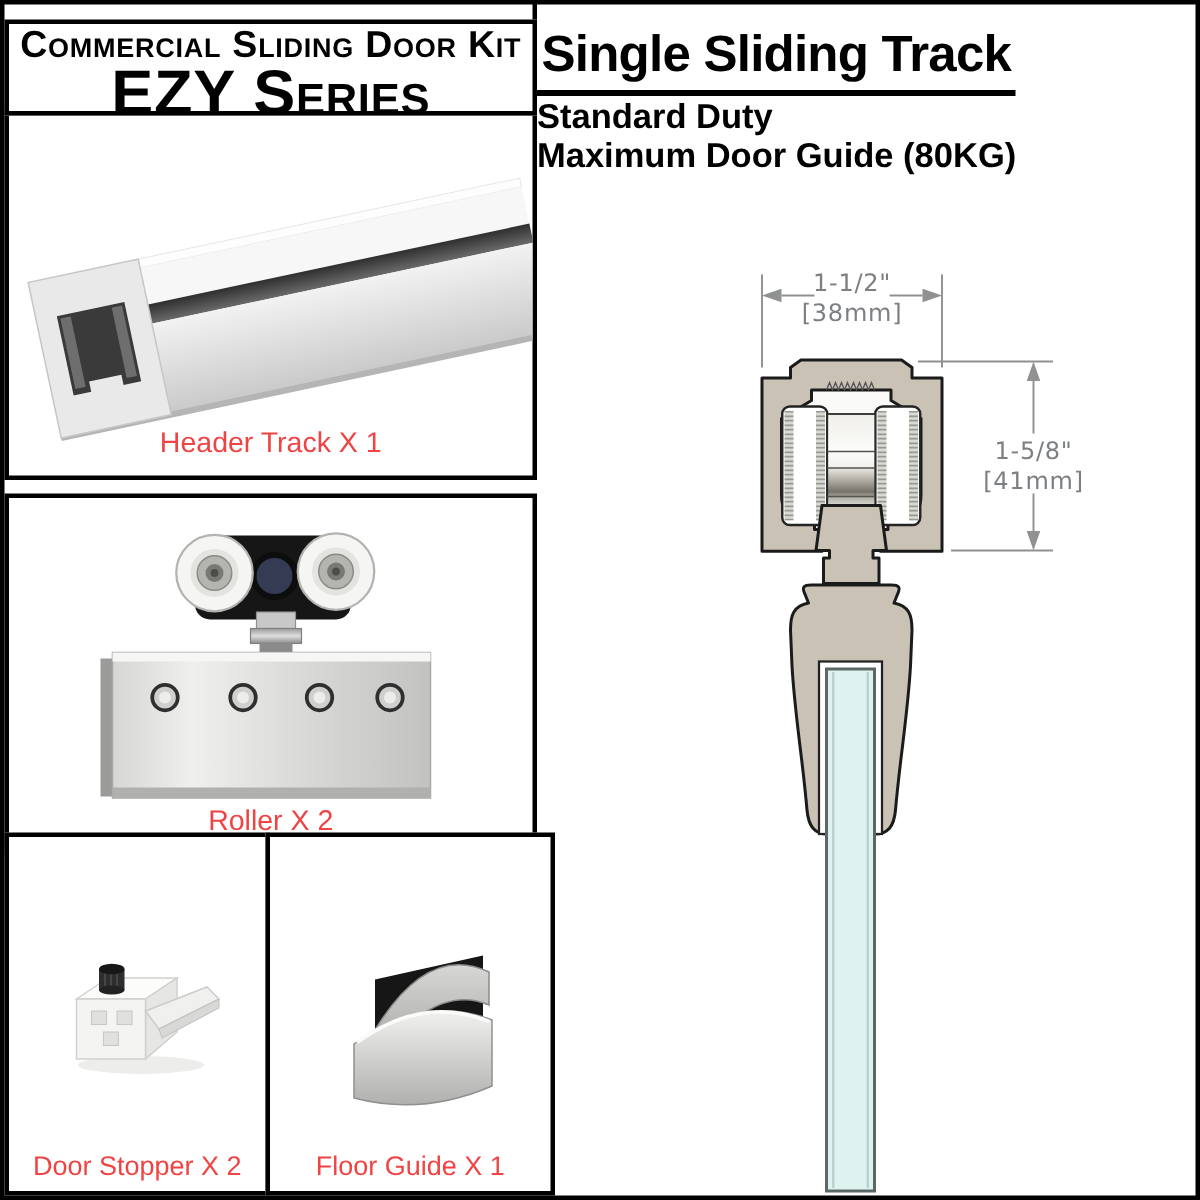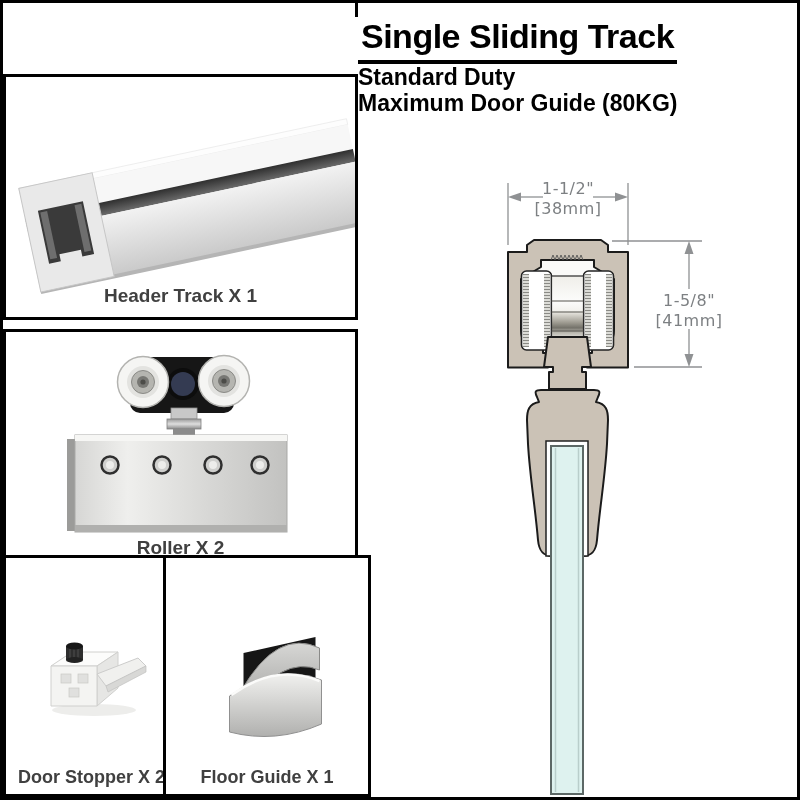--- a/index.html
+++ b/index.html
@@ -1,43 +1,47 @@
 <!DOCTYPE html>
 <html><head>
 <meta charset="utf-8">
 <style>
   html,body{margin:0;padding:0;background:#fff;}
   #stage{position:relative;width:800px;height:800px;background:#fff;overflow:hidden;
          font-family:"Liberation Sans",sans-serif;}
   .frame{position:absolute;inset:0;border:3px solid #000;pointer-events:none;z-index:40;}
   .pbox{position:absolute;background:#fff;border:3px solid #000;box-sizing:border-box;z-index:5;}
   .pbox svg{position:absolute;left:0;top:0;width:100%;height:100%;}
-  .plabel{position:absolute;left:0;right:0;text-align:center;font-weight:bold;color:#404040;z-index:6;}
+  .plabel{position:absolute;left:0;right:0;text-align:center;font-weight:normal;color:#ef4444;z-index:6;}
   #title-box{left:3px;top:13px;width:355px;height:64px;text-align:center;z-index:6;}
   .tline1{font-variant:small-caps;font-weight:bold;font-size:25px;line-height:27px;margin-top:1px;letter-spacing:.5px;}
   .tline2{font-variant:small-caps;font-weight:bold;font-size:42px;line-height:36px;letter-spacing:.5px;}
   #box-header-track{left:3px;top:74px;width:355px;height:246px;}
   #box-roller{left:3px;top:329px;width:355px;height:241px;}
   #box-door-stopper{left:3px;top:555px;width:177px;height:242px;}
-  #box-floor-guide{left:163px;top:555px;width:208px;height:242px;}
+  #box-floor-guide{left:177px;top:555px;width:193px;height:242px;}
   #divider-stub{position:absolute;left:355px;top:0;width:3px;height:17px;background:#000;z-index:6;}
   .right-panel{position:absolute;left:358px;top:3px;width:439px;height:794px;z-index:2;}
   .rp-head{position:absolute;left:0;top:14px;width:100%;text-align:left;}
   .rp-title{display:inline-block;font-weight:bold;font-size:34px;letter-spacing:-.5px;
             border-bottom:4px solid #000;padding:0 3px 4px 3px;}
   .rp-sub{font-weight:bold;font-size:23px;line-height:26px;}
   #diagram{position:absolute;left:358px;top:134px;width:439px;height:663px;z-index:3;}
   .dimtext{font-family:"DejaVu Sans",sans-serif;font-size:16px;fill:#7d8083;letter-spacing:.5px;}
 </style>
 </head>
 <body>
 
 <div id="stage">
   <div id="divider-stub"></div>
 
+  <div class="pbox" id="title-box">
+    <div class="tline1">Commercial Sliding Door Kit</div>
+    <div class="tline2">EZY Series</div>
+  </div>
 
   <div class="pbox" id="box-header-track">
     <svg viewBox="0 0 349 240">
       <defs>
         <linearGradient id="barFront" x1="0" y1="0" x2="0" y2="1">
           <stop offset="0" stop-color="#f2f2f2"></stop>
             <stop offset="1" stop-color="#c9c9c9"></stop>
         </linearGradient>
         <linearGradient id="barStripe" x1="0" y1="0" x2="0" y2="1">
           <stop offset="0" stop-color="#2f2f2f"></stop>

